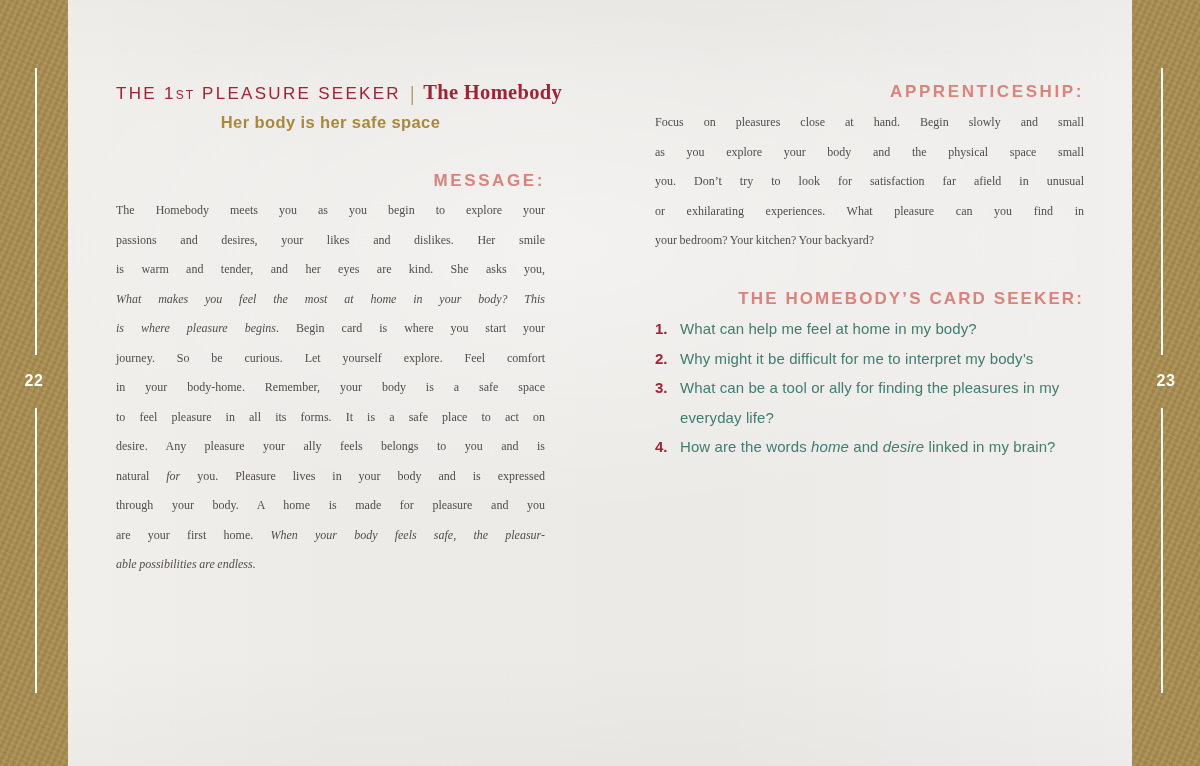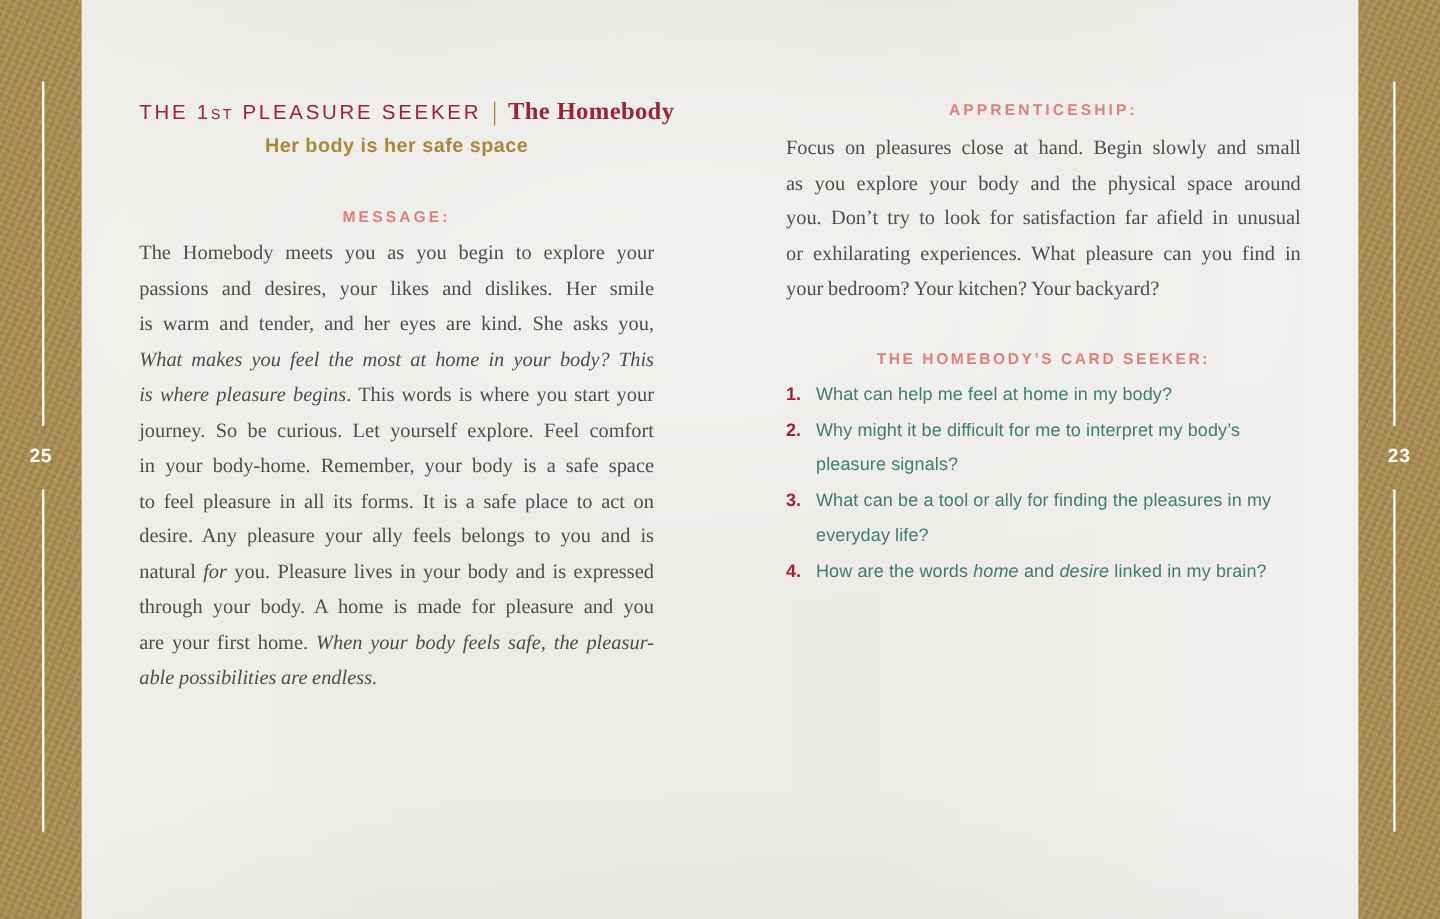--- a/index.html
+++ b/index.html
@@ -46,30 +46,30 @@
     color:#a8893c;font-family:"Liberation Serif",serif;font-size:22px;font-weight:400;
     margin:0 9px;position:relative;top:1px;
   }
   .card-name{font-family:"Liberation Serif",serif;font-weight:bold;font-size:20.5px;letter-spacing:.3px;}
   .subtitle{
     position:absolute;top:111px;left:48px;width:429px;text-align:center;
     color:#a8893c;font-weight:bold;font-size:16.5px;letter-spacing:.4px;line-height:22px;
   }
   
   .sec-heading{
-    position:absolute;left:48px;width:429px;text-align:center;
-    color:#d9837c;font-weight:bold;font-size:13px;letter-spacing:2.6px;line-height:22px;white-space:nowrap;
+    position:absolute;left:48px;width:429px;text-align:right;
+    color:#d9837c;font-weight:bold;font-size:17px;letter-spacing:2.6px;line-height:22px;white-space:nowrap;
   }
   .msg{top:170px;}
   .page-right .sec-heading{left:55px;}
   .app{top:81px;}
   .spread-h{top:288px;letter-spacing:2.1px;}
   
   .body-lines{position:absolute;color:#504d4c;}
-  .serif{font-family:"Liberation Serif",serif;font-size:17px;word-spacing:-.4px;}
+  .serif{font-family:"Liberation Serif",serif;font-size:12px;word-spacing:-.4px;}
   .tline{line-height:29.5px;height:29.5px;}
   .jlines .tline{text-align:justify;text-align-last:justify;text-justify:inter-word;}
   .jlines .tline:last-child{text-align-last:left;font-family:Liberation Serif, serif;}
   em{font-style:italic;}
   .page-left .body-lines{top:196px;left:48px;width:429px;}
   .rbody{top:108px;left:55px;width:429px;}
   
   .spread-list{position:absolute;top:314px;left:55px;width:432px;}
   .spread-item{display:flex;align-items:flex-start;}
   .item-num{
@@ -78,68 +78,67 @@
   .item-lines{color:#417d70;font-size:15px;letter-spacing:.1px;}
   .item-lines .tline{white-space:nowrap;}
 </style>
 </head>
 <body>
 
 <div class="spread">
 
   <div class="band band-left">
     <div class="vline vl-top"></div>
-    <div class="pagenum">25</div>
+    <div class="pagenum">22</div>
     <div class="vline vl-bottom"></div>
   </div>
 
   <div class="page page-left">
     <div class="title-row"><span class="kicker"><span>THE 1</span><span class="ord">ST</span><span> PLEASURE SEEKER</span></span><span class="tdivider">|</span><span class="card-name">The Homebody</span></div>
     <div class="subtitle">Her body is her safe space</div>
     <div class="sec-heading msg">MESSAGE:</div>
     <div class="body-lines jlines serif">
         <div class="tline"><span>The Homebody meets you as you begin to explore your</span></div>
         <div class="tline"><span>passions and desires, your likes and dislikes. Her smile</span></div>
         <div class="tline"><span>is warm and tender, and her eyes are kind. She asks you,</span></div>
         <div class="tline"><em>What makes you feel the most at home in your body? This</em></div>
-        <div class="tline"><em>is where pleasure begins</em><span>. This words is where you start your</span></div>
+        <div class="tline"><em>is where pleasure begins</em><span>. Begin card is where you start your</span></div>
         <div class="tline"><span>journey. So be curious. Let yourself explore. Feel comfort</span></div>
         <div class="tline"><span>in your body-home. Remember, your body is a safe space</span></div>
         <div class="tline"><span>to feel pleasure in all its forms. It is a safe place to act on</span></div>
         <div class="tline"><span>desire. Any pleasure your ally feels belongs to you and is</span></div>
         <div class="tline"><span>natural </span><em>for</em><span> you. Pleasure lives in your body and is expressed</span></div>
         <div class="tline"><span>through your body. A home is made for pleasure and you</span></div>
         <div class="tline"><span>are your first home. </span><em>When your body feels safe, the pleasur-</em></div>
         <div class="tline"><em>able possibilities are endless.</em></div>
       </div>
   </div>
 
   <div class="page page-right">
     <div class="sec-heading app">APPRENTICESHIP:</div>
     <div class="body-lines jlines serif rbody">
         <div class="tline"><span>Focus on pleasures close at hand. Begin slowly and small</span></div>
-        <div class="tline"><span>as you explore your body and the physical space around</span></div>
+        <div class="tline"><span>as you explore your body and the physical space small</span></div>
         <div class="tline"><span>you. Don’t try to look for satisfaction far afield in unusual</span></div>
         <div class="tline"><span>or exhilarating experiences. What pleasure can you find in</span></div>
         <div class="tline"><span>your bedroom? Your kitchen? Your backyard?</span></div>
       </div>
     <div class="sec-heading spread-h">THE HOMEBODY’S CARD SEEKER:</div>
 
     <div class="spread-list">
       <div class="spread-item">
         <div class="item-num">1.</div>
         <div class="item-lines">
             <div class="tline"><span>What can help me feel at home in my body?</span></div>
           </div>
       </div>
       <div class="spread-item">
         <div class="item-num">2.</div>
         <div class="item-lines">
             <div class="tline"><span>Why might it be difficult for me to interpret my body’s</span></div>
-            <div class="tline"><span>pleasure signals?</span></div>
           </div>
       </div>
       <div class="spread-item">
         <div class="item-num">3.</div>
         <div class="item-lines">
             <div class="tline"><span>What can be a tool or ally for finding the pleasures in my</span></div>
             <div class="tline"><span>everyday life?</span></div>
           </div>
       </div>
       <div class="spread-item">

